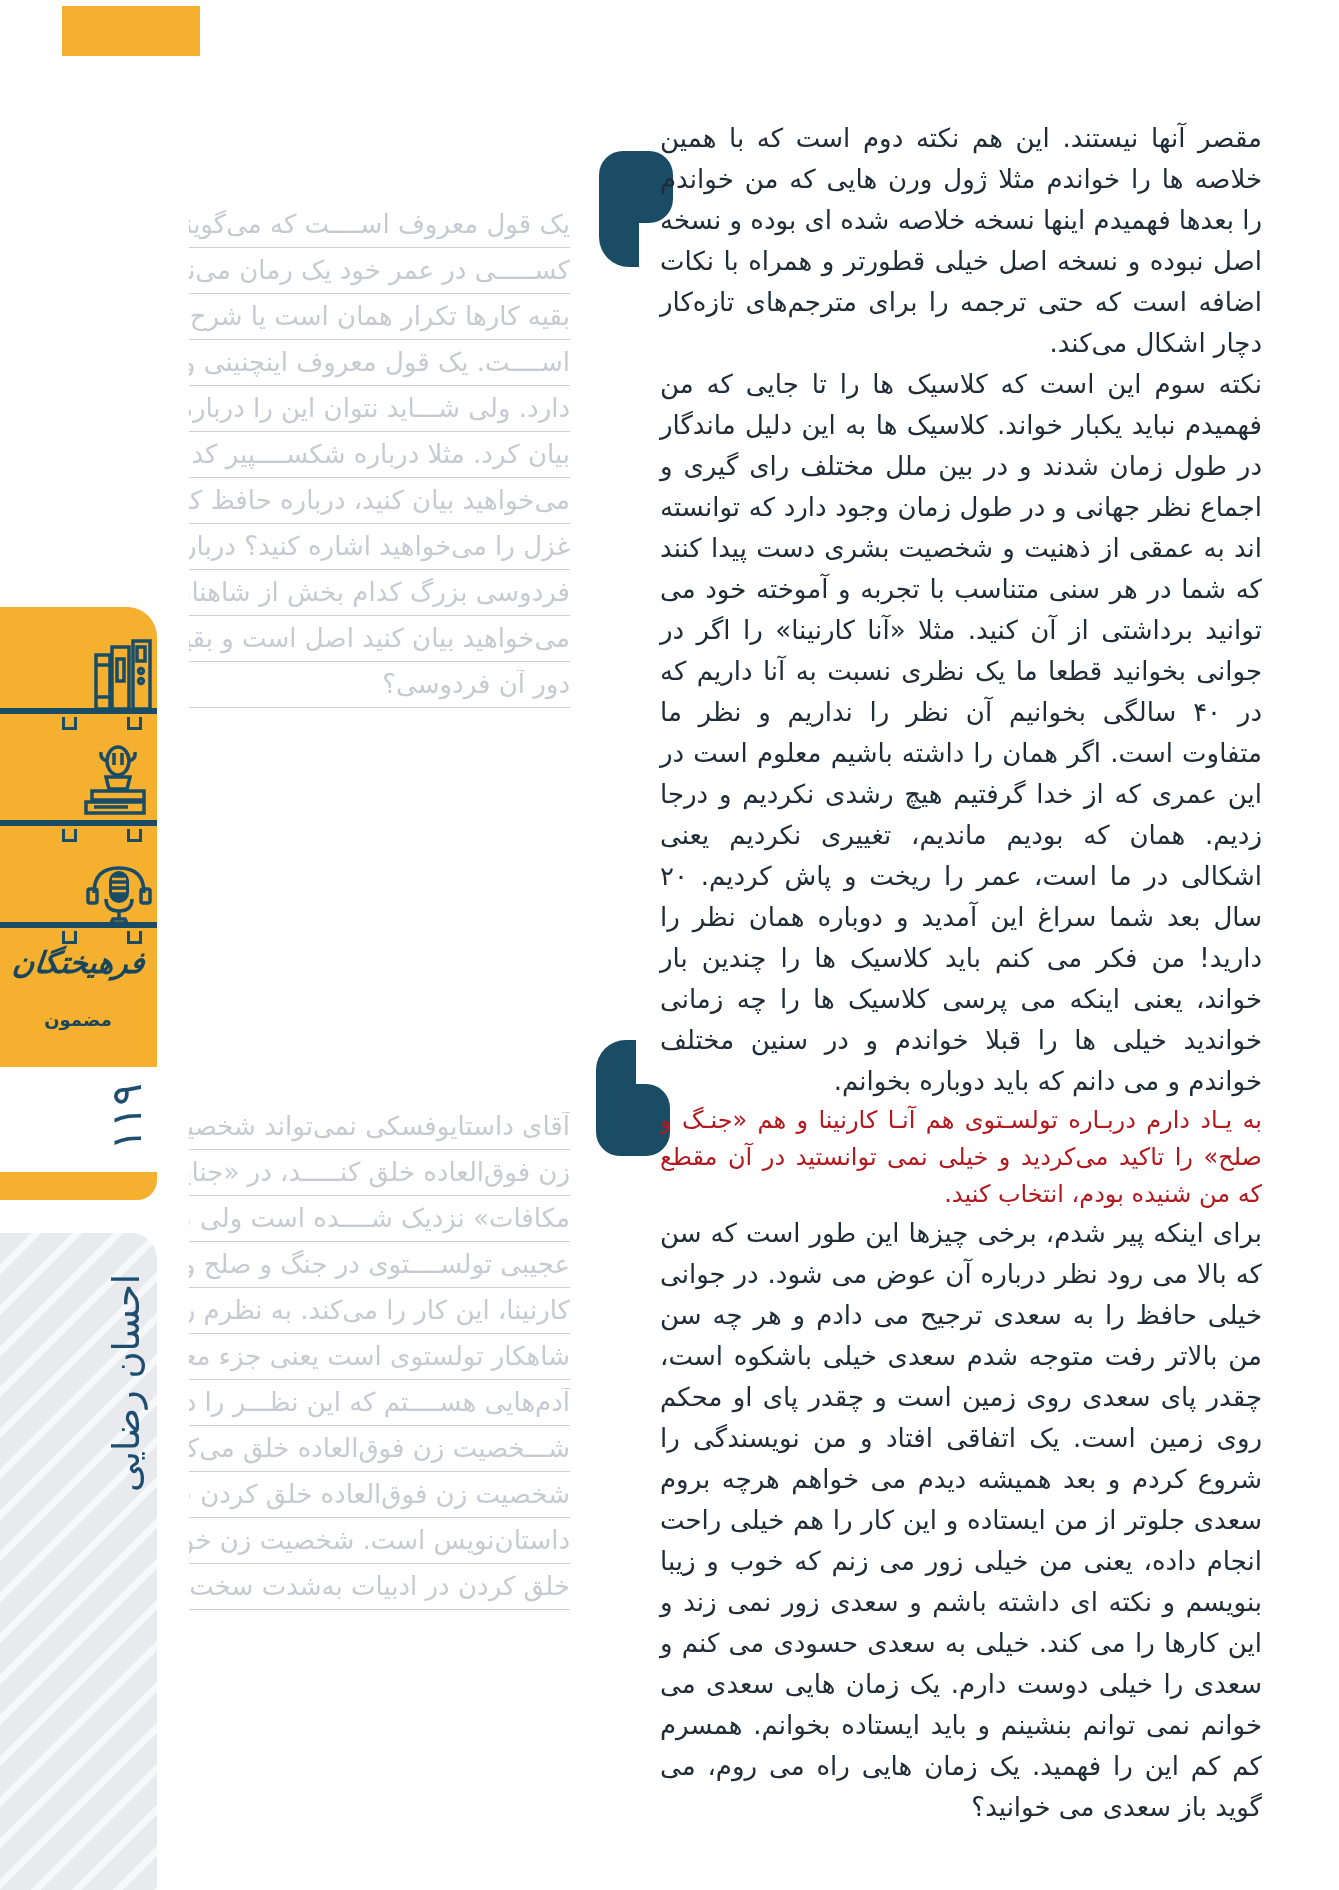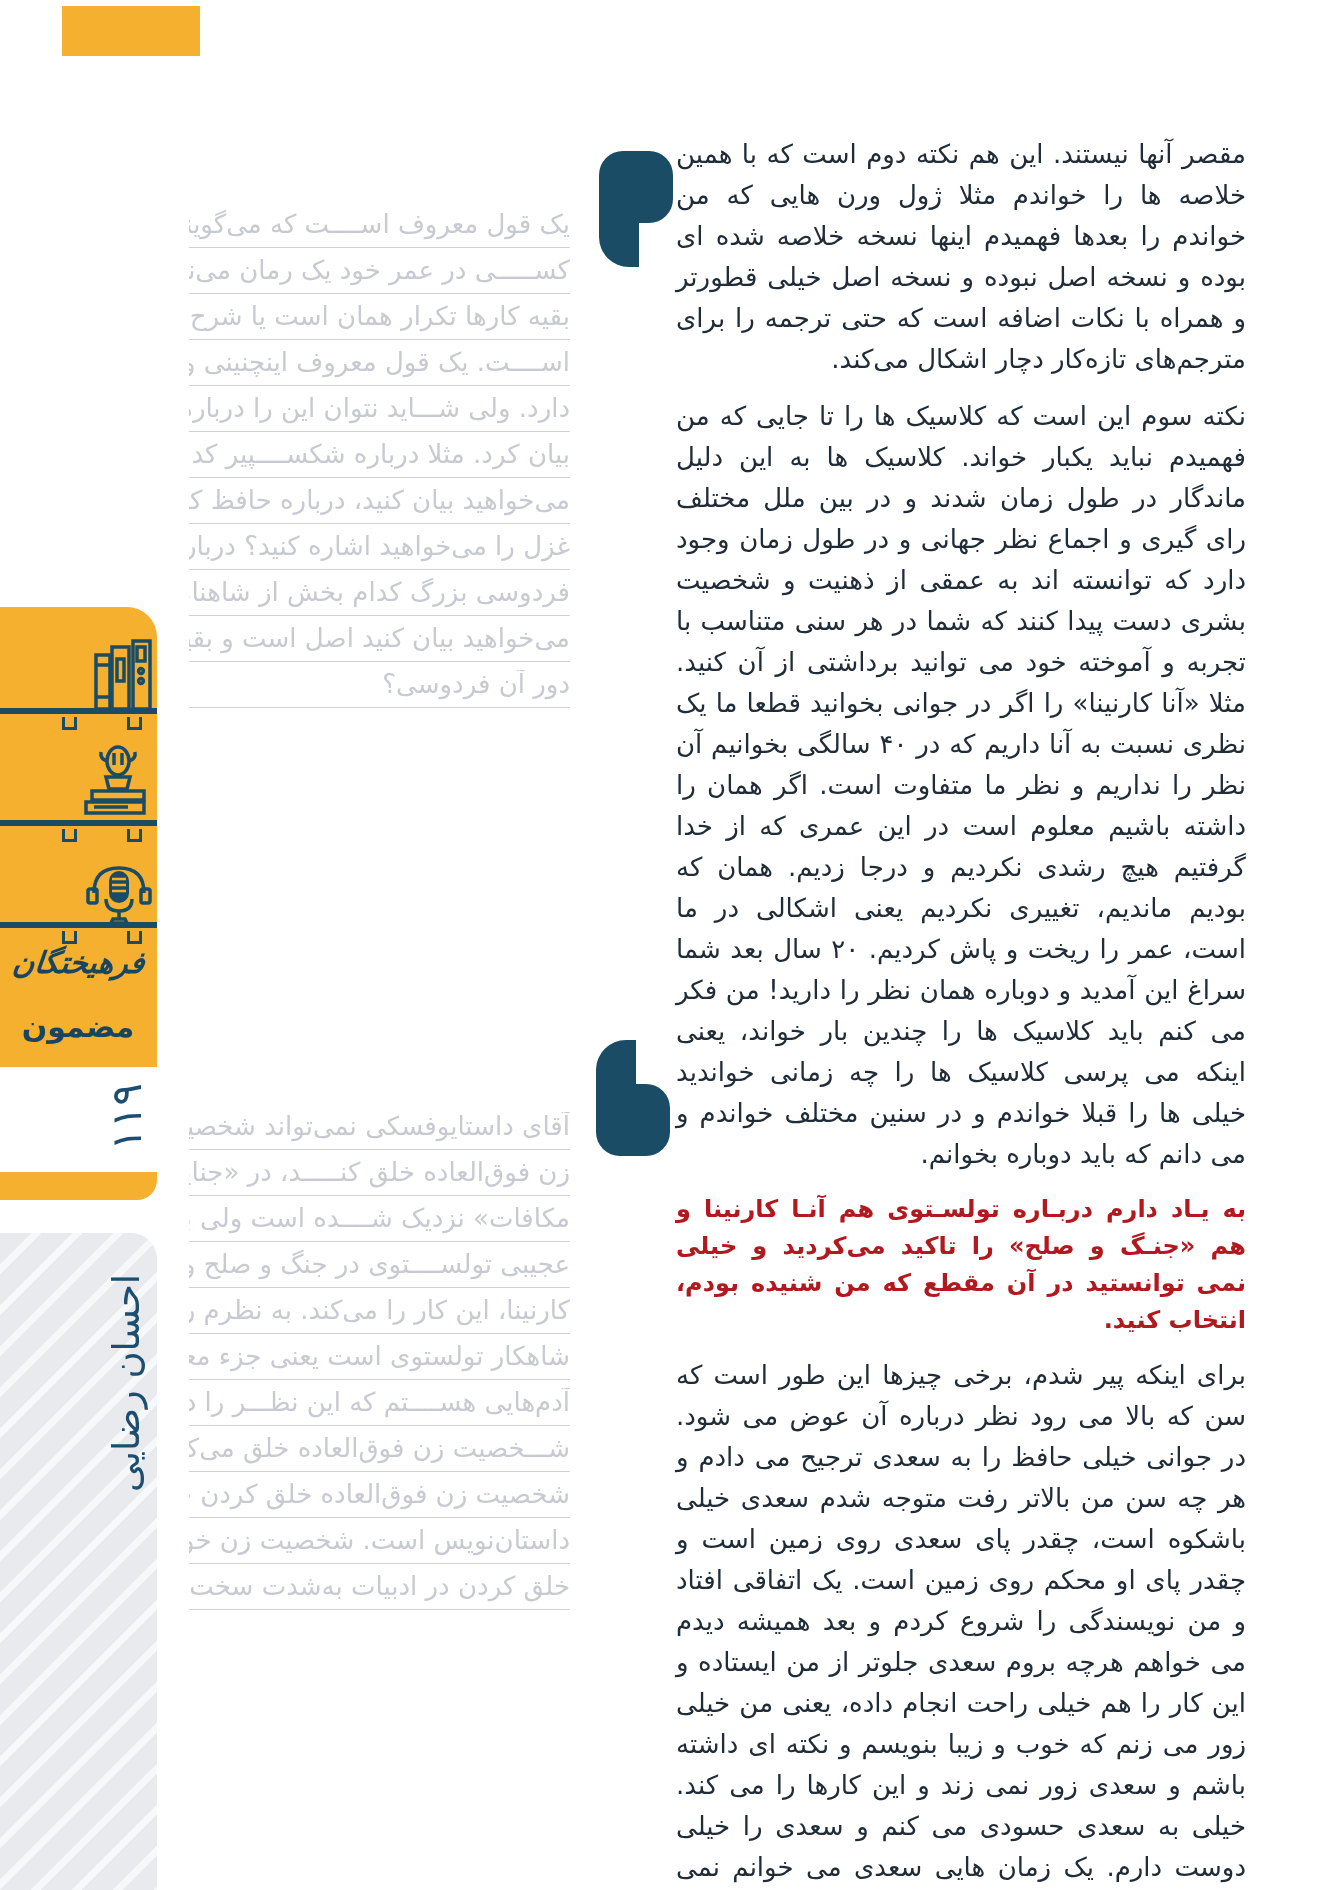--- a/index.html
+++ b/index.html
@@ -3,22 +3,22 @@
 <meta charset="utf-8">
 <style>
   html,body{margin:0;padding:0;background:#fff;}
   .page{position:relative;width:1339px;height:1890px;background:#ffffff;overflow:hidden;
         font-family:"DejaVu Sans",sans-serif;}
   
   .corner-accent{position:absolute;left:62px;top:6px;width:138px;height:50px;background:#f5b02f;}
   
   .main-col{position:absolute;right:77px;top:118px;width:602px;direction:rtl;text-align:justify;
             color:#202d38;font-size:26px;line-height:41px;}
-  .main-col p{margin:16px;}
-  .q{color:#b2191f;font-weight:bold;font-size:24px;line-height:37px;}
+  .main-col p{margin:0;}
+  .q{color:#b2191f;font-weight:normal;font-size:24px;line-height:37px;}
   .q1{margin-top:27px;}
   .a1{margin-top:8px;}
   .q2{margin-top:46px;}
   .a2{margin-top:8px;}
   
   .qmark{position:absolute;width:74px;height:116px;}
   .qmark .blob{position:absolute;left:0;right:0;top:0;height:72px;background:#1a4c66;border-radius:24px;}
   .qmark .tail{position:absolute;left:0;bottom:0;width:40px;height:70px;background:#1a4c66;
                border-radius:0 0 0 30px;}
   .qmark1{left:599px;top:151px;}
@@ -43,21 +43,21 @@
   .yellow-bar{position:absolute;left:0;top:1172px;width:157px;height:28px;background:#f5b02f;
               border-radius:0 0 20px 0;}
   .gray-box{position:absolute;left:0;top:1233px;width:157px;height:657px;border-radius:0 26px 0 0;
             background:repeating-linear-gradient(135deg,#e8eaed 0px,#e8eaed 22px,#f7f8fa 22px,#f7f8fa 29px);}
   .author-anchor{position:absolute;left:126px;top:1383px;width:0;height:0;}
   .author-anchor span{position:absolute;transform:translate(-50%,-50%) rotate(-90deg);
                       white-space:nowrap;font-size:37px;color:#1d4e70;letter-spacing:2px;}
   .brand{position:absolute;left:0;width:157px;text-align:center;color:#17465e;
          font-weight:bold;font-style:italic;font-size:30px;transform:skewX(-6deg);}
   .stamp{position:absolute;left:0;width:156px;text-align:center;color:#17465e;
-         font-weight:bold;font-size:30px;letter-spacing:4px;}
+         font-weight:bold;font-size:18px;letter-spacing:4px;}
   svg{display:block;}
 </style>
 </head>
 <body>
 
 <div class="page">
 
   <div class="corner-accent"></div>
 
   <div class="qmark qmark1">

